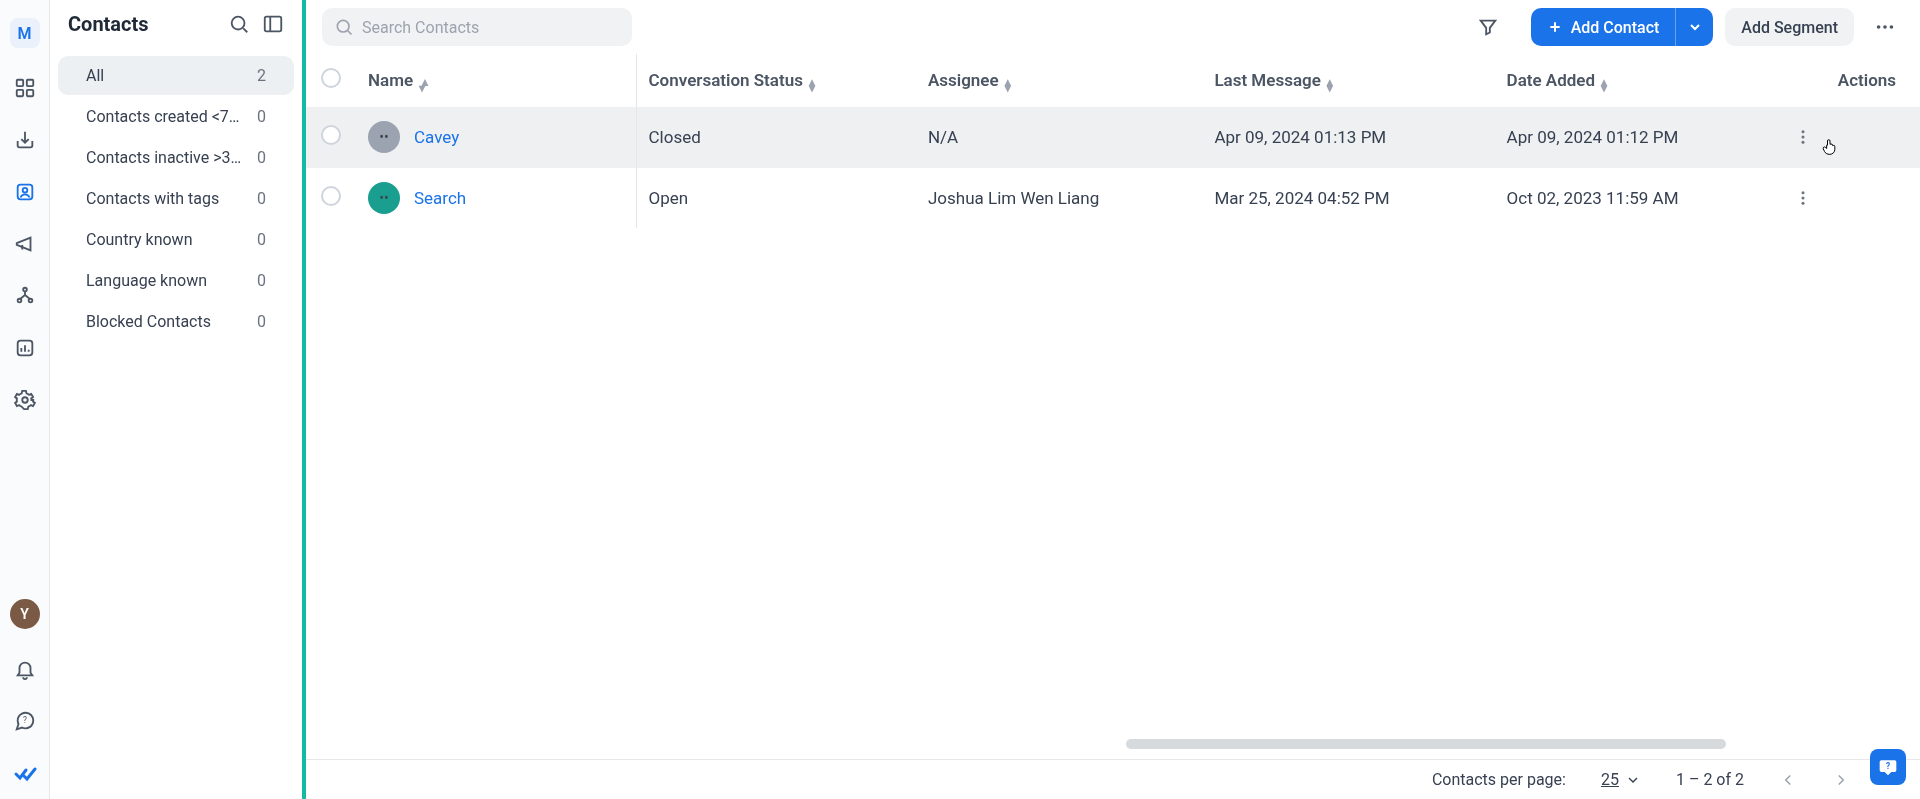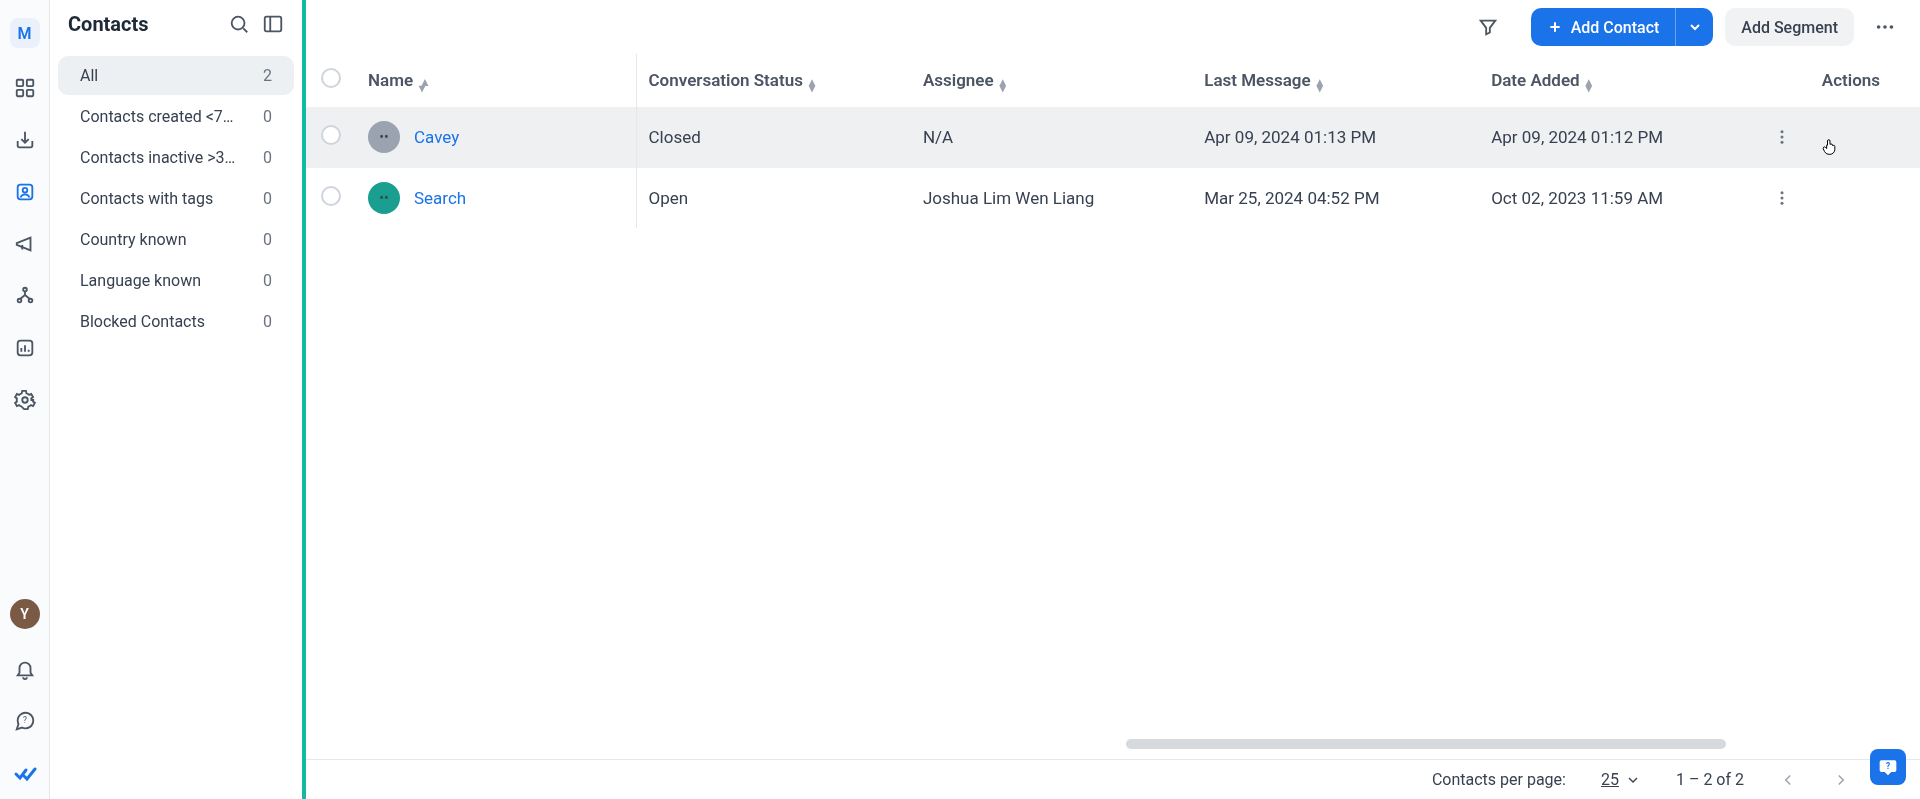--- a/index.html
+++ b/index.html
@@ -10,21 +10,21 @@
   .nav-icon { width: 24px; height: 24px; color: #4b5563; display: flex; align-items: center; justify-content: center; cursor: pointer; }
   .nav-icon.active { color: #1a73e8; }
   .nav-spacer { flex: 1; }
   .nav-check { color: #1a73e8; }
 
   .sidebar { width: 256px; border-right: 4px solid #14b8a6; display: flex; flex-direction: column; }
   .sidebar-header { display: flex; align-items: center; padding: 12px 18px; gap: 12px; }
   .sidebar-title { font-size: 20px; font-weight: 700; color: #1f2937; flex: 1; }
   .sidebar-header .hicon { width: 22px; height: 22px; color: #4b5563; cursor: pointer; }
   .segments { padding: 8px 8px; display: flex; flex-direction: column; gap: 2px; }
-  .segment { display: flex; align-items: center; justify-content: space-between; padding: 10px 22px; border-radius: 10px; cursor: pointer; font-size: 16px; color: #374151; }
+  .segment { display: flex; align-items: center; justify-content: space-between; padding: 10px 28px; border-radius: 10px; cursor: pointer; font-size: 16px; color: #374151; }
   .segment.active { background: #edf0f3; }
   .segment .count { color: #6b7280; }
   .segment .label { white-space: nowrap; overflow: hidden; text-overflow: ellipsis; max-width: 180px; }
 
   .main { flex: 1; display: flex; flex-direction: column; }
   .toolbar { display: flex; align-items: center; padding: 8px 16px; gap: 12px; }
   .search-wrap { position: relative; width: 310px; }
   .search-wrap .sicon { position: absolute; left: 12px; top: 50%; transform: translateY(-50%); color: #9ca3af; width: 20px; height: 20px; }
   .search-input { width: 100%; height: 38px; border: none; background: #f1f2f4; border-radius: 10px; padding: 0 14px 0 40px; font-size: 16px; color: #374151; }
   .search-input::placeholder { color: #9ca3af; }
@@ -47,21 +47,21 @@
   .col-check { width: 50px; text-align: center; }
   .checkbox { width: 20px; height: 20px; border: 2px solid #cfd4dc; border-radius: 50%; display: inline-block; background: #fff; }
   .name-cell { display: flex; align-items: center; gap: 14px; }
   .avatar { width: 32px; height: 32px; border-radius: 50%; display: flex; align-items: center; justify-content: center; }
   .avatar.grey { background: #9aa3af; }
   .avatar.teal { background: #1a9e8f; }
   .avatar-face { font-size: 14px; color: #3b4650; }
   .name-link { color: #1a73e8; }
   .row-actions { text-align: center; color: #6b7280; cursor: pointer; }
   .col-name { width: 280px; border-right: 1px solid #e5e7eb; }
-  .col-actions-h { text-align: right; padding-right: 40px; }
+  .col-actions-h { text-align: right; padding-right: 24px; }
   .footer { border-top: 1px solid #e5e7eb; display: flex; align-items: center; justify-content: flex-end; padding: 10px 70px 10px 20px; gap: 35px; font-size: 16px; color: #374151; }
   .footer .perpage-select { display: flex; align-items: center; gap: 6px; cursor: pointer; text-decoration: underline; }
   .pager-btn { color: #9ca3af; cursor: pointer; }
   .hscroll-thumb { position: absolute; left: 820px; bottom: 10px; width: 600px; height: 10px; background: #d7dadd; border-radius: 5px; }
   .cursor-hand { position: absolute; width: 20px; height: 20px; pointer-events: none; }
   .help-bubble { position: absolute; right: 14px; bottom: 14px; width: 36px; height: 36px; background: #1a73e8; border-radius: 8px; display: flex; align-items: center; justify-content: center; color: #fff; }
   svg { display: block; }
 </style>
 </head>
 <body>
@@ -181,20 +181,29 @@
       </div>
       <div class="segment">
         <span class="label">Blocked Contacts</span>
         <span class="count">0</span>
       </div>
     </div>
 </div>
 
 <div class="main">
   <div class="toolbar">
+    <div class="search-wrap">
+      <span class="sicon">
+        <svg width="20" height="20" viewBox="0 0 24 24" fill="none" stroke="currentColor" stroke-width="2">
+            <circle cx="11" cy="11" r="7"></circle>
+            <path d="M21 21l-4.3-4.3"></path>
+          </svg>
+      </span>
+      <input class="search-input" placeholder="Search Contacts" style="">
+    </div>
     <div class="toolbar-spacer"></div>
     <div class="filter-btn">
       <svg width="22" height="22" viewBox="0 0 24 24" fill="none" stroke="currentColor" stroke-width="2">
           <path d="M4 5h16l-6 8v5l-4 2v-7z"></path>
         </svg>
     </div>
     <div class="btn-primary-group">
       <button class="btn btn-primary">
         <svg width="16" height="16" viewBox="0 0 24 24" fill="none" stroke="currentColor" stroke-width="3">
             <path d="M12 5v14M5 12h14"></path>

